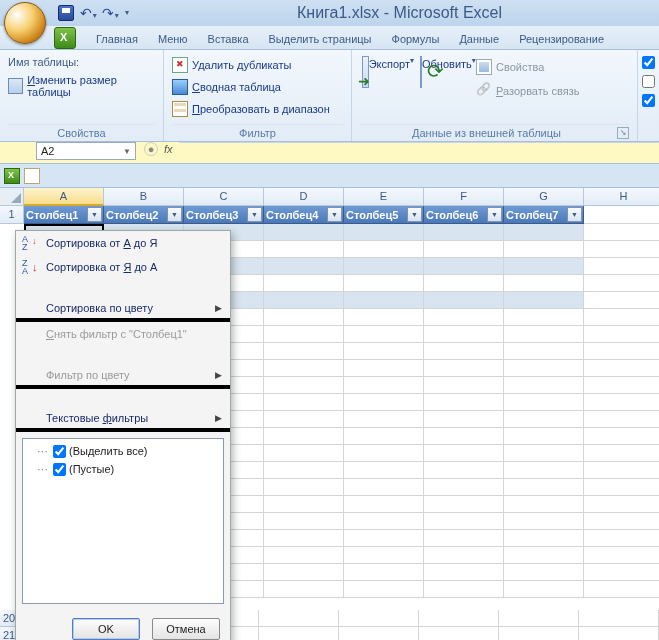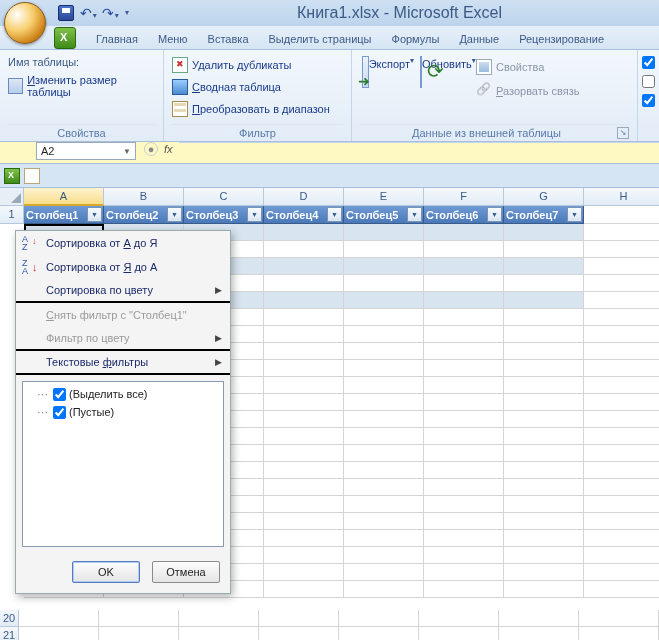--- a/index.html
+++ b/index.html
@@ -92,21 +92,21 @@
   .stripe-a .cell.out, .stripe-b .cell.out{background:#fff;}
   .active-cell{position:absolute;left:24px;top:18px;width:80px;height:18px;border:2px solid #000;pointer-events:none;z-index:5;}
   .active-cell::after{content:"";position:absolute;right:-3px;bottom:-3px;width:5px;height:5px;background:#000;}
 
   
   .bottom-rows{position:absolute;left:0;top:422px;width:100%;}
 
   
   .filtermenu{position:absolute;left:15px;top:230px;width:216px;background:#f4f4f4;border:1px solid #9aa;box-shadow:2px 3px 8px rgba(0,0,0,.3);z-index:50;}
   .fm-item{height:24px;display:flex;align-items:center;padding:0 8px 0 30px;position:relative;color:#1a2a6a;}
-  .fm-item.sep{border-bottom:2px solid #000000;}
+  .fm-item.sep{border-bottom:4px solid #000000;margin-top:19px;}
   .fm-item.disabled{color:#9a9a9a;}
   .fm-item .arrow{margin-left:auto;font-size:9px;color:#444;}
   .fm-icon{position:absolute;left:6px;width:16px;height:16px;}
   .sort-az{color:#2a5aaa;font-size:9px;line-height:8px;}
   .sort-az::before{content:"A\A Z";white-space:pre;position:absolute;left:0;top:0;}
   .sort-az::after{content:"↓";position:absolute;left:10px;top:2px;color:#c33;}
   .sort-za::before{content:"Z\A A";white-space:pre;position:absolute;left:0;top:0;color:#2a5aaa;font-size:9px;line-height:8px;}
   .sort-za::after{content:"↓";position:absolute;left:10px;top:2px;color:#c33;}
   .fm-tree{margin:6px;border:1px solid #8a9ab0;background:#fff;height:166px;padding:6px 4px;overflow:auto;}
   .fm-tree .node{display:flex;align-items:flex-start;gap:3px;height:18px;padding-left:10px;color:#222;}

